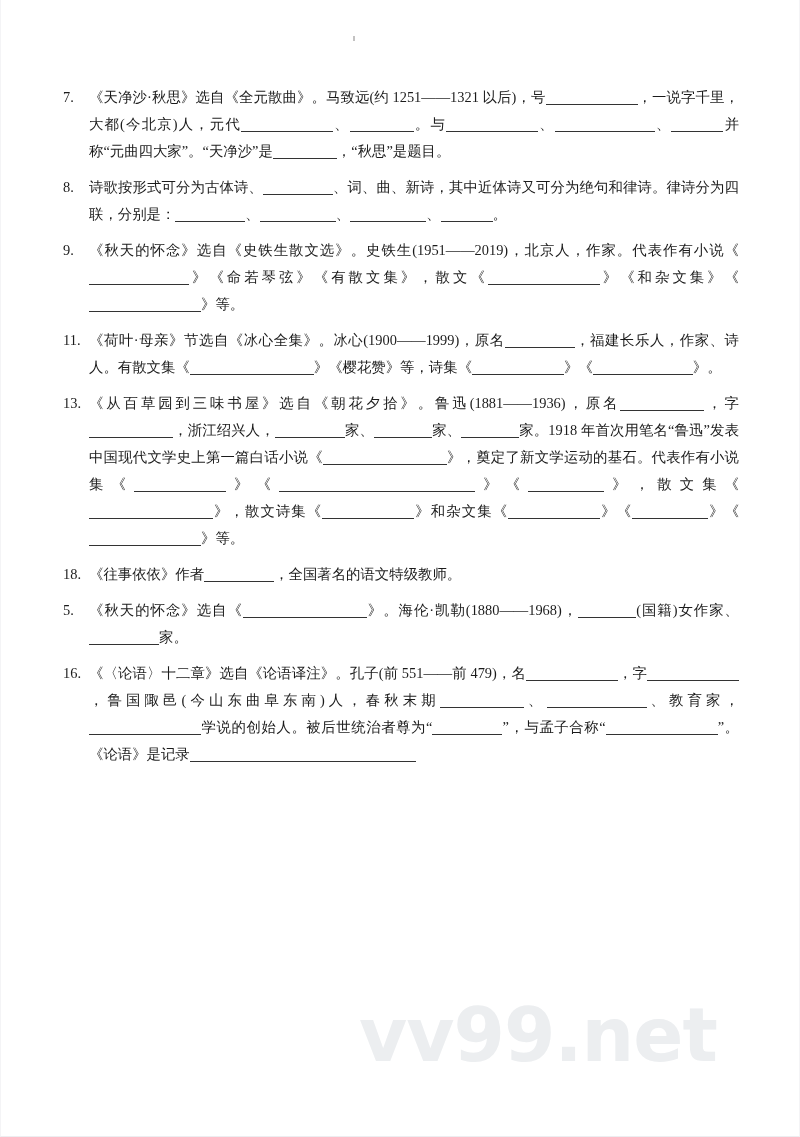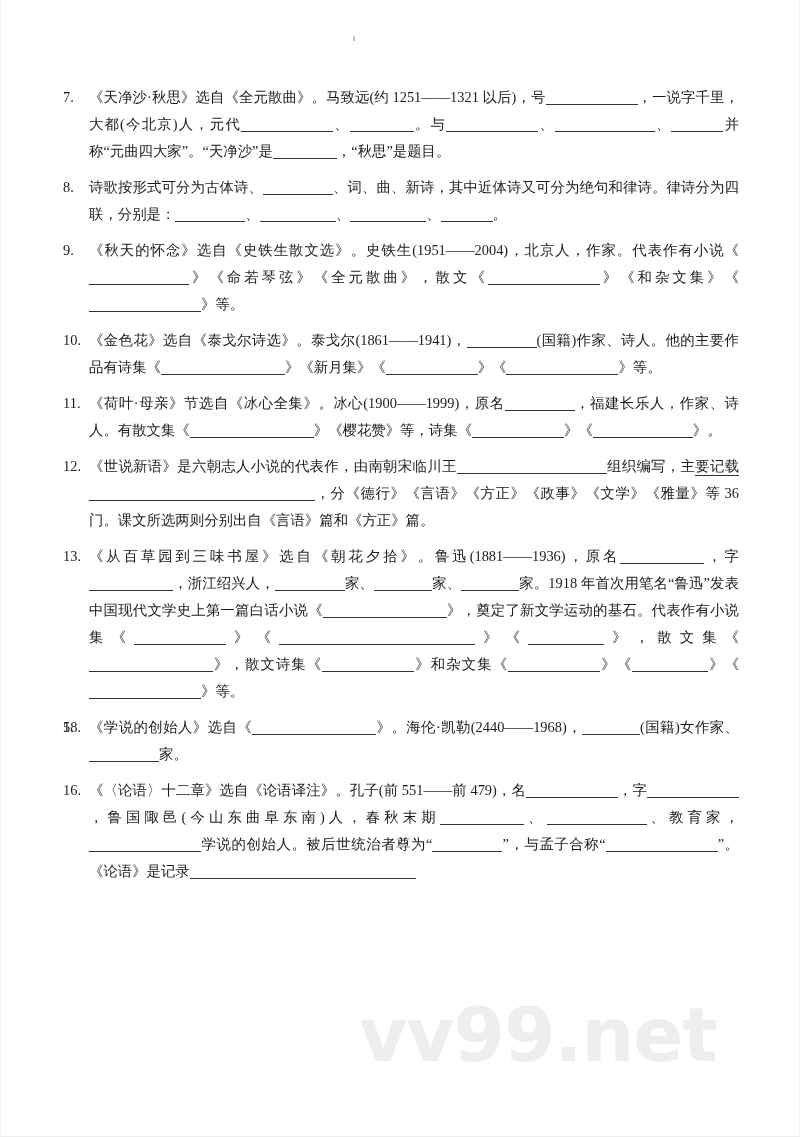--- a/index.html
+++ b/index.html
@@ -91,25 +91,23 @@
 </head>
 <body>
 
 <div class="page">
 
   <div class="top-speck"></div>
 
   <div class="content" id="exercise-list">
       <div class="item"><span class="num lat">7.</span><span class="body"><span>《天净沙·秋思》选自《全元散曲》。马致远(约 1251——1321 以后)，号</span><span class="bl" style="width: 92px;"></span><span>，一说字千里，大都(今北京)人，元代</span><span class="bl" style="width: 92px;"></span><span>、</span><span class="bl" style="width: 64px;"></span><span>。与</span><span class="bl" style="width: 92px;"></span><span>、</span><span class="bl" style="width: 100px;"></span><span>、</span><span class="bl" style="width: 52px;"></span><span>并称“元曲四大家”。“天净沙”是</span><span class="bl" style="width: 64px;"></span><span>，“秋思”是题目。</span></span></div>
       <div class="item"><span class="num lat">8.</span><span class="body"><span>诗歌按形式可分为古体诗、</span><span class="bl" style="width: 70px;"></span><span>、词、曲、新诗，其中近体诗又可分为绝句和律诗。律诗分为四联，分别是：</span><span class="bl" style="width: 70px;"></span><span>、</span><span class="bl" style="width: 76px;"></span><span>、</span><span class="bl" style="width: 76px;"></span><span>、</span><span class="bl" style="width: 52px;"></span><span>。</span></span></div>
-      <div class="item"><span class="num lat">9.</span><span class="body"><span>《秋天的怀念》选自《史铁生散文选》。史铁生(1951——2004)，北京人，作家。代表作有小说《</span><span class="bl" style="width: 100px;"></span><span>》《命若琴弦》《全元散曲》，散文《</span><span class="bl" style="width: 112px;"></span><span>》《和杂文集》《</span><span class="bl" style="width: 112px;"></span><span>》等。</span></span></div>
-      <div class="item"><span class="num lat">10.</span><span class="body"><span>《金色花》选自《泰戈尔诗选》。泰戈尔(1861——1941)，</span><span class="bl" style="width: 70px;"></span><span>(国籍)作家、诗人。他的主要作品有诗集《</span><span class="bl" style="width: 124px;"></span><span>》《新月集》《</span><span class="bl" style="width: 92px;"></span><span>》《</span><span class="bl" style="width: 112px;"></span><span>》等。</span></span></div>
+      <div class="item"><span class="num lat">9.</span><span class="body"><span>《秋天的怀念》选自《史铁生散文选》。史铁生(1951——2019)，北京人，作家。代表作有小说《</span><span class="bl" style="width: 100px;"></span><span>》《命若琴弦》《有散文集》，散文《</span><span class="bl" style="width: 112px;"></span><span>》《和杂文集》《</span><span class="bl" style="width: 112px;"></span><span>》等。</span></span></div>
       <div class="item"><span class="num lat">11.</span><span class="body"><span>《荷叶·母亲》节选自《冰心全集》。冰心(1900——1999)，原名</span><span class="bl" style="width: 70px;"></span><span>，福建长乐人，作家、诗人。有散文集《</span><span class="bl" style="width: 124px;"></span><span>》《樱花赞》等，诗集《</span><span class="bl" style="width: 92px;"></span><span>》《</span><span class="bl" style="width: 100px;"></span><span>》。</span></span></div>
-      <div class="item"><span class="num lat">12.</span><span class="body"><span>《世说新语》是六朝志人小说的代表作，由南朝宋临川王</span><span class="bl" style="width: 150px;"></span><span>组织编写，主</span><span class="ul">要记载</span><span class="bl" style="width: 226px;"></span><span>，分《德行》《言语》《方正》《政事》《文学》《雅量》等 36 门。课文所选两则分别出自《言语》篇和《方正》篇。</span></span></div>
       <div class="item"><span class="num lat">13.</span><span class="body"><span>《从百草园到三味书屋》选自《朝花夕拾》。鲁迅(1881——1936)，原名</span><span class="bl" style="width: 84px;"></span><span>，字</span><span class="bl" style="width: 84px;"></span><span>，浙江绍兴人，</span><span class="bl" style="width: 70px;"></span><span>家、</span><span class="bl" style="width: 58px;"></span><span>家、</span><span class="bl" style="width: 58px;"></span><span>家。1918 年首次用笔名“鲁迅”发表中国现代文学史上第一篇白话小说《</span><span class="bl" style="width: 124px;"></span><span>》，奠定了新文学运动的基石。代表作有小说集《</span><span class="bl" style="width: 92px;"></span><span>》《</span><span class="bl" style="width: 196px;"></span><span>》《</span><span class="bl" style="width: 76px;"></span><span>》，散文集《</span><span class="bl" style="width: 124px;"></span><span>》，散文诗集《</span><span class="bl" style="width: 92px;"></span><span>》和杂文集《</span><span class="bl" style="width: 92px;"></span><span>》《</span><span class="bl" style="width: 76px;"></span><span>》《</span><span class="bl" style="width: 112px;"></span><span>》等。</span></span></div>
-      <div class="item"><span class="num lat">18.</span></div>
-      <div class="item"><span class="num lat">5.</span><span class="body"><span>《学说的创始人》选自《</span><span class="bl" style="width: 124px;"></span><span>》。海伦·凯勒(2440——1968)，</span><span class="bl" style="width: 58px;"></span><span>(国籍)女作家、</span><span class="bl" style="width: 70px;"></span><span>家。</span></span></div>
+      <div class="item"><span class="num lat">18.</span><span class="body"><span>《往事依依》作者</span><span class="bl" style="width: 70px;"></span><span>，全国著名的语文特级教师。</span></span></div>
+      <div class="item"><span class="num lat">5.</span><span class="body"><span>《秋天的怀念》选自《</span><span class="bl" style="width: 124px;"></span><span>》。海伦·凯勒(1880——1968)，</span><span class="bl" style="width: 58px;"></span><span>(国籍)女作家、</span><span class="bl" style="width: 70px;"></span><span>家。</span></span></div>
       <div class="item"><span class="num lat">16.</span><span class="body"><span>《〈论语〉十二章》选自《论语译注》。孔子(前 551——前 479)，名</span><span class="bl" style="width: 92px;"></span><span>，字</span><span class="bl" style="width: 92px;"></span><span>，鲁国陬邑(今山东曲阜东南)人，春秋末期</span><span class="bl" style="width: 84px;"></span><span>、</span><span class="bl" style="width: 100px;"></span><span>、教育家，</span><span class="bl" style="width: 112px;"></span><span>学说的创始人。被后世统治者尊为“</span><span class="bl" style="width: 70px;"></span><span>”，与孟子合称“</span><span class="bl" style="width: 112px;"></span><span>”。《论语》是记录</span><span class="bl" style="width: 226px;"></span><span></span></span></div>
     </div>
 
   <div class="watermark">vv99.net</div>
 
 </div>
 
 </body></html>

